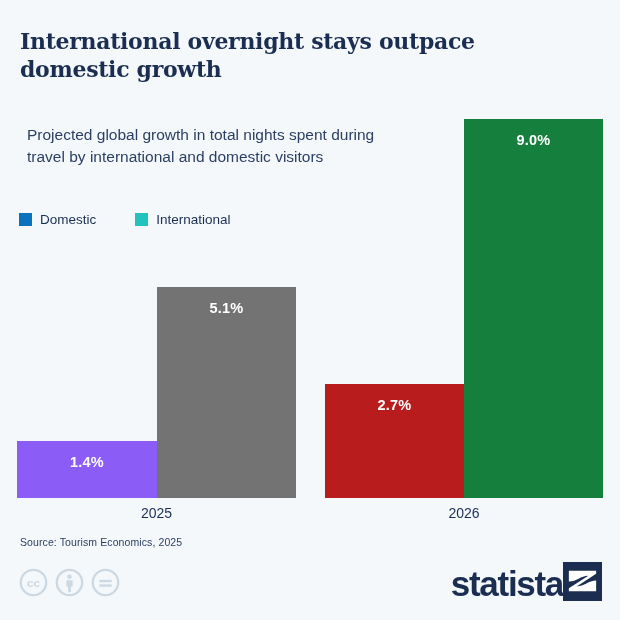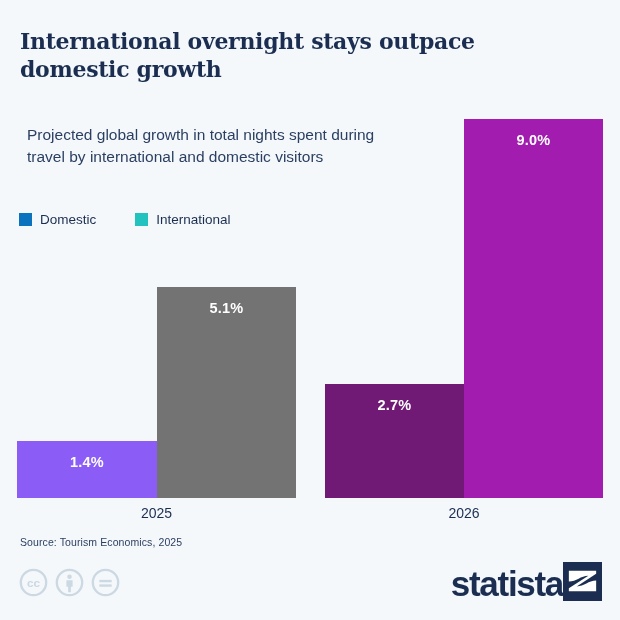--- a/index.html
+++ b/index.html
@@ -167,24 +167,24 @@
   <div class="plot">
 
     <div class="bar" style="left:17px; width:140px; top:441px; height:57px; background:#8b5cf6;">
       <span class="bar-value">1.4%</span>
     </div>
     <div class="bar" style="left:157px; width:139px; top:287px; height:211px; background:#737373;">
       <span class="bar-value">5.1%</span>
     </div>
     <div class="cat-label" style="left:17px; width:279px;">2025</div>
 
-    <div class="bar" style="left:325px; width:139px; top:384px; height:114px; background:#701a75;">
+    <div class="bar" style="left:325px; width:139px; top:384px; height:114px; background:#b91c1c;">
       <span class="bar-value">2.7%</span>
     </div>
-    <div class="bar" style="left:464px; width:139px; top:119px; height:379px; background:#a21caf;">
+    <div class="bar" style="left:464px; width:139px; top:119px; height:379px; background:#15803d;">
       <span class="bar-value">9.0%</span>
     </div>
     <div class="cat-label" style="left:325px; width:278px;">2026</div>
 
   </div>
 
   <div class="source">Source: Tourism Economics, 2025</div>
 
   <div class="cc-icons">
     <span>

